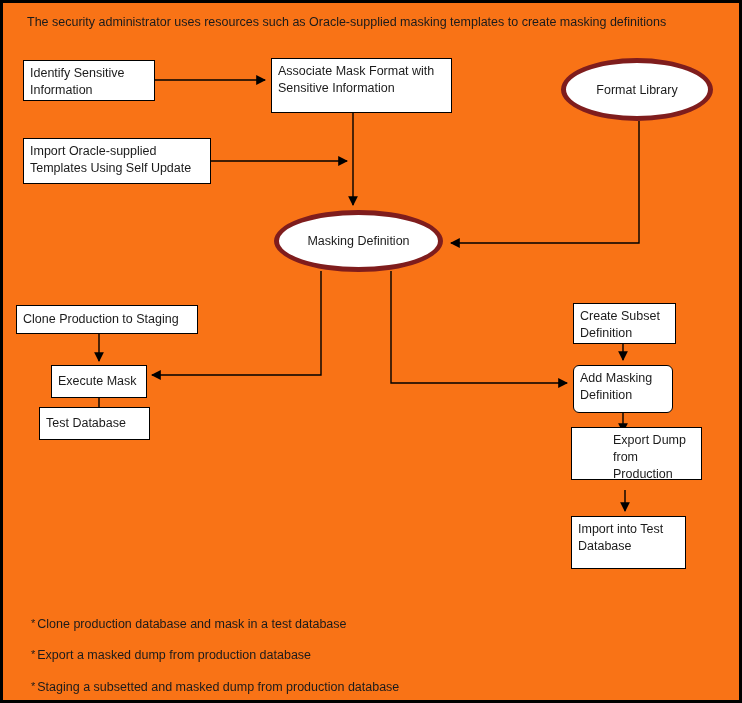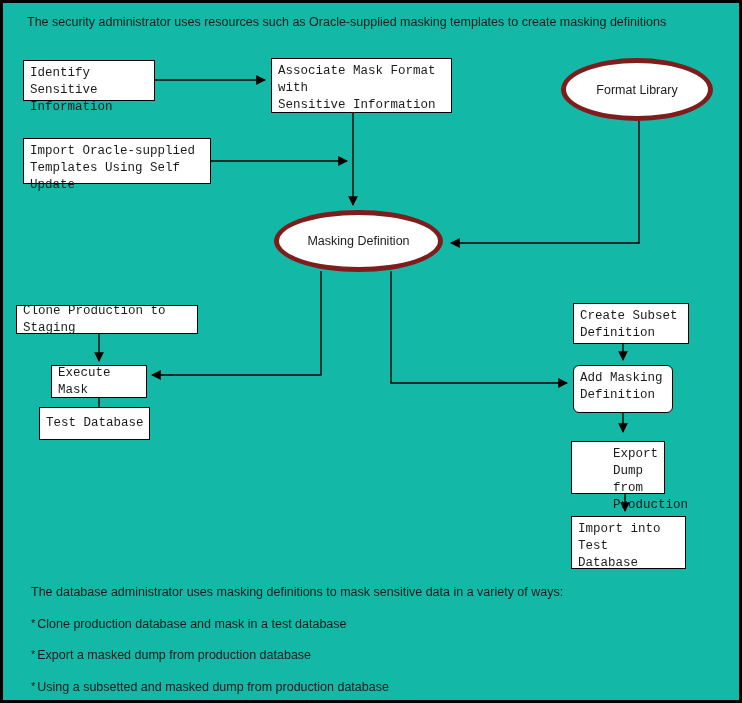--- a/index.html
+++ b/index.html
@@ -5,40 +5,40 @@
 <style>
   html, body {
     margin: 0;
     padding: 0;
     background: #ffffff;
   }
   #page {
     position: relative;
     width: 742px;
     height: 703px;
-    background: #14b8a6;
+    background: #f97316;
     border: 3px solid #000000;
     box-sizing: border-box;
     overflow: hidden;
     font-family: "Liberation Sans", sans-serif;
   }
   #diagram-svg {
     position: absolute;
     left: 0;
     top: 0;
     width: 742px;
     height: 703px;
   }
   .node {
     position: absolute;
     box-sizing: border-box;
     background: #ffffff;
     border: 1px solid #000000;
     color: #1b1b1b;
-    font-family: Liberation Mono, monospace;
+    font-family: Liberation Sans, sans-serif;
     font-size: 12.5px;
     line-height: 17px;
     padding: 4px 5px 4px 6px;
     white-space: pre-line;
     z-index: 3;
   }
   .node.center-v {
     display: flex;
     align-items: center;
   }
@@ -129,33 +129,32 @@
 Templates Using Self Update</div>
 
   <div class="ellipse" style="left:271px; top:207px; width:169px; height:62px;">Masking Definition</div>
 
   <div class="node center-v" style="left:13px; top:302px; width:182px; height:29px;">Clone Production to Staging</div>
 
   <div class="node center-v" style="left:48px; top:362px; width:96px; height:33px;">Execute Mask</div>
 
   <div class="node center-v" style="left:36px; top:404px; width:111px; height:33px;">Test Database</div>
 
-  <div class="node" style="left:570px; top:300px; width:116px; height:41px;">Create Subset
+  <div class="node" style="left:570px; top:300px; width:103px; height:41px;">Create Subset
 Definition</div>
 
   <div class="node" style="left:570px; top:362px; width:100px; height:48px;border-radius:6px;">Add Masking
 Definition</div>
 
-  <div class="node" style="left:568px; top:438px; width:94px; height:53px;padding-left:41px;">Export Dump
+  <div class="node" style="left:568px; top:424px; width:131px; height:53px;padding-left:41px;">Export Dump
 from Production</div>
 
   <div class="node" style="left:568px; top:513px; width:115px; height:53px;">Import into Test
 Database</div>
 
-  <div class="caption" style="left:28px; top:582px;">The database administrator uses masking definitions to mask sensitive data in a variety of ways:</div>
 
   <div class="bullet-line" style="left:28px; top:614px;"><span class="star">*</span><span>Clone production database and mask in a test database</span></div>
 
   <div class="bullet-line" style="left:28px; top:645px;"><span class="star">*</span><span>Export a masked dump from production database</span></div>
 
-  <div class="bullet-line" style="left:28px; top:677px;"><span class="star">*</span><span>Using a subsetted and masked dump from production database</span></div>
+  <div class="bullet-line" style="left:28px; top:677px;"><span class="star">*</span><span>Staging a subsetted and masked dump from production database</span></div>
 
 </div>
 
 </body></html>

